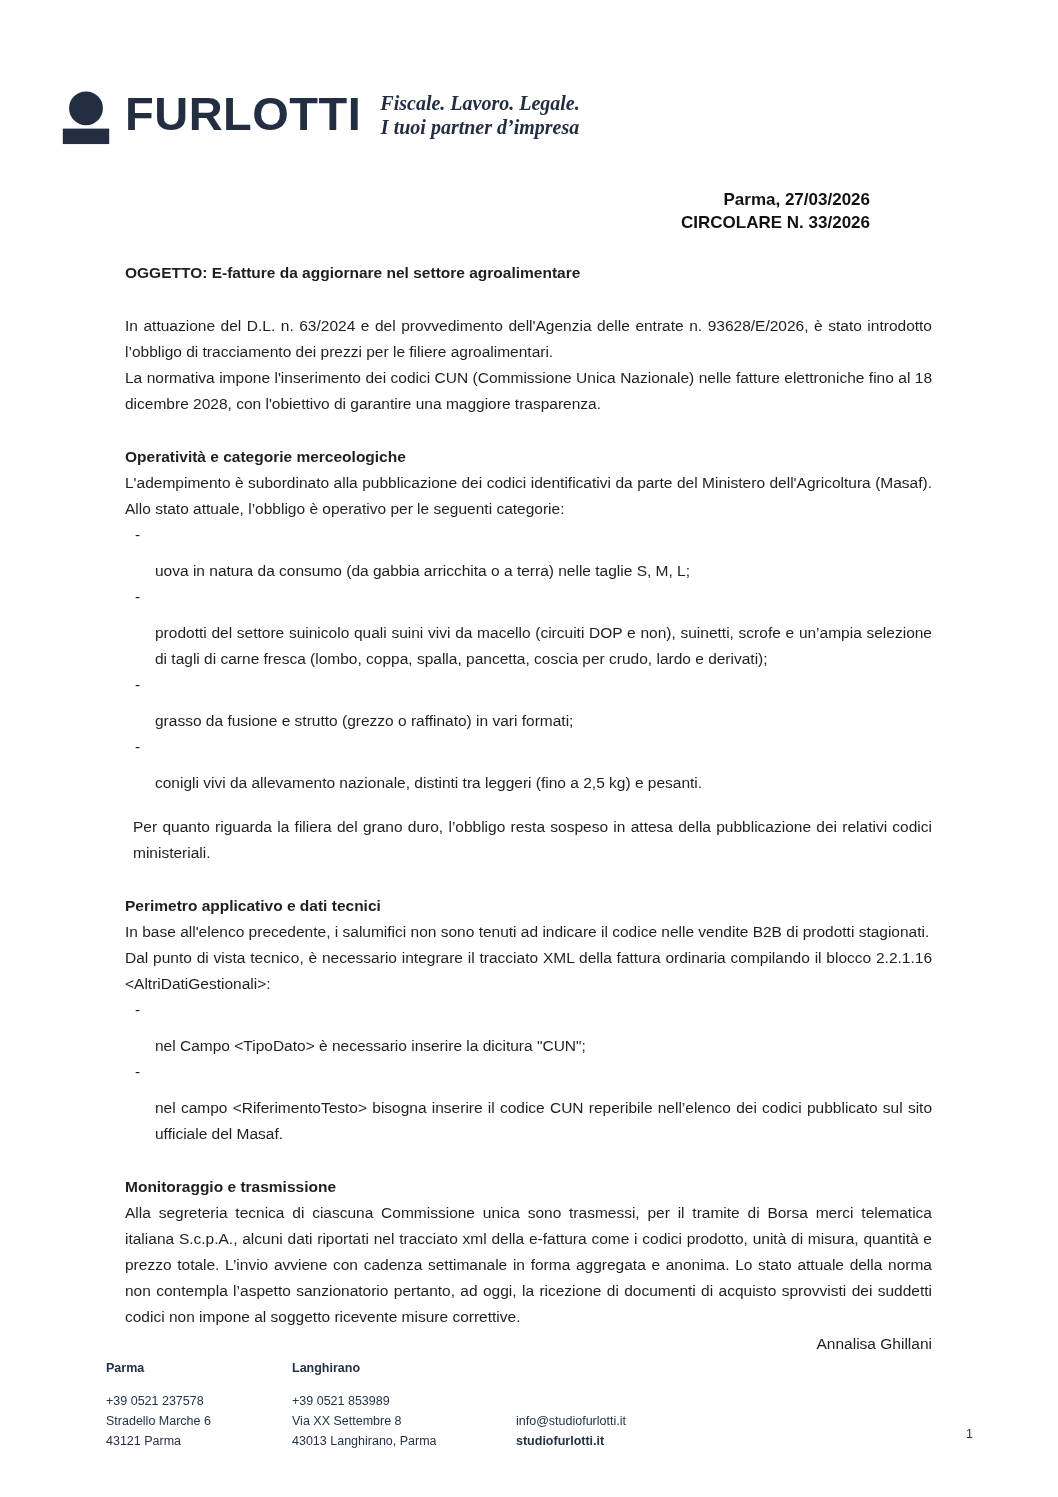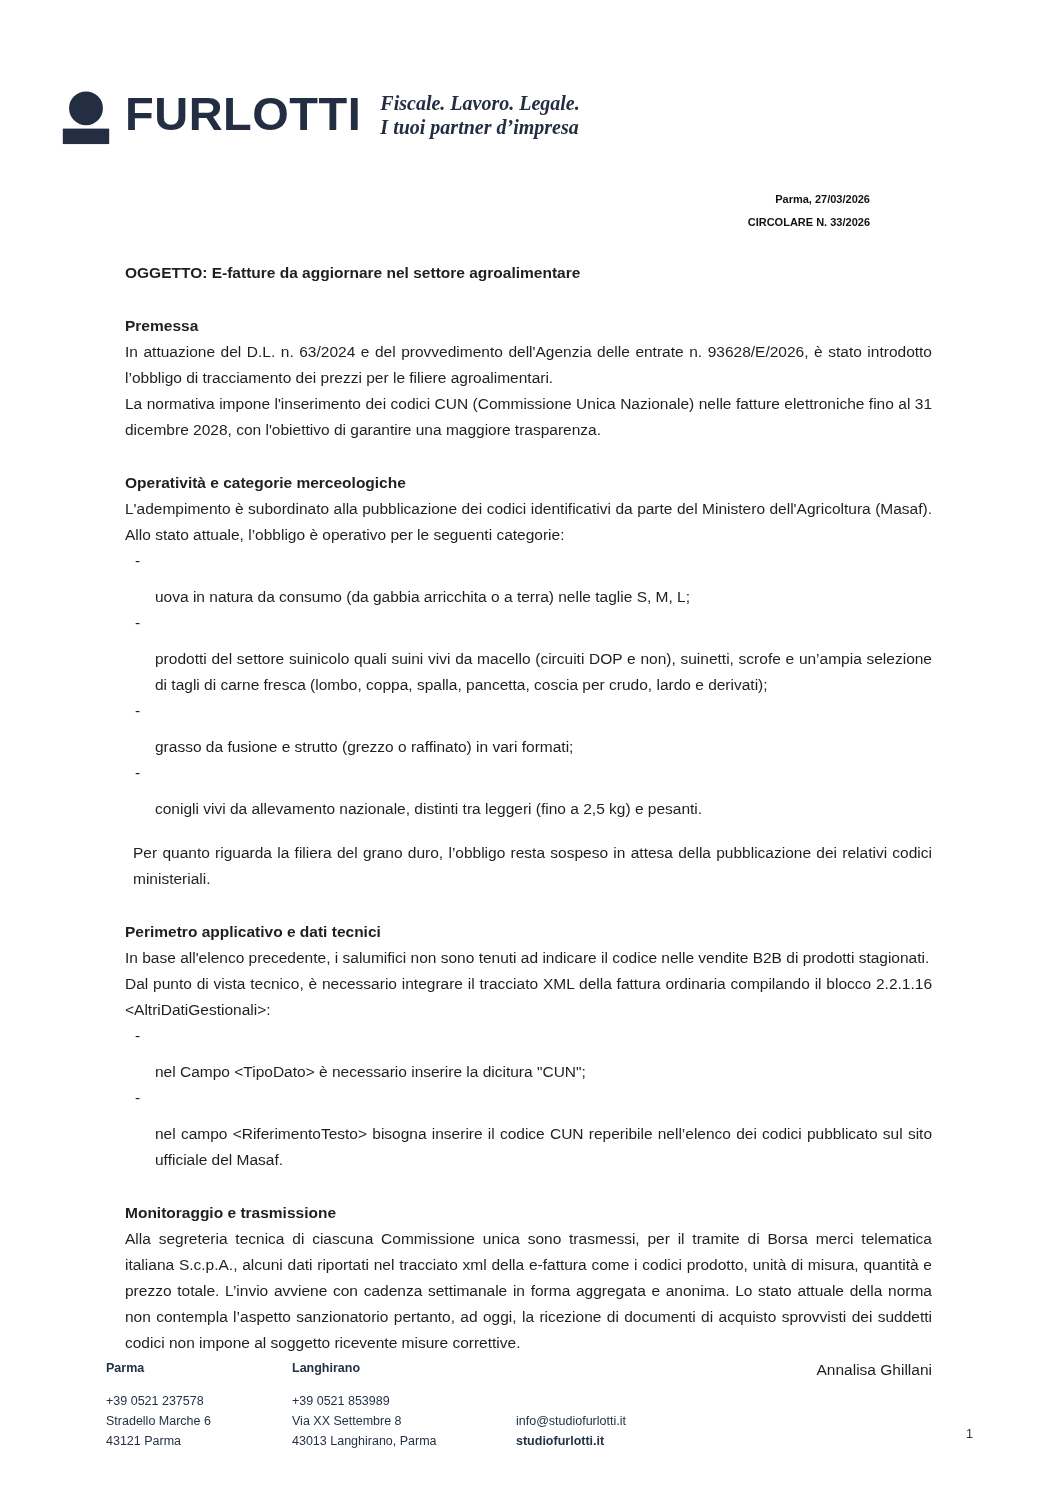--- a/index.html
+++ b/index.html
@@ -20,26 +20,27 @@
     font-size:47px;line-height:56px;
     font-weight:bold;letter-spacing:0.5px;
     color:#242e42;
   }
   .tagline{
     margin-left:19px;margin-top:5px;
     font-family:"Liberation Serif","DejaVu Serif",serif;
     font-style:italic;font-weight:bold;
     font-size:20px;line-height:24px;
     color:#242e42;
+    text-align:center;
   }
   
   .date-block{
     position:absolute;right:126px;top:188px;
     text-align:right;font-weight:bold;
-    font-size:11px;line-height:23px;color:#111;
+    font-size:17px;line-height:23px;color:#111;
   }
   
   .content{position:absolute;left:125px;top:260px;width:807px;}
   .content p{margin:0;text-align:justify;}
   .subject{font-weight:bold;text-align:left !important;}
   .sec{margin-top:27px;}
   .sec-title{font-weight:bold;}
   ul.dash{list-style:none;margin:0;padding:0;}
   ul.dash li{display:flex;}
   ul.dash .marker{flex:0 0 30px;padding-left:10px;box-sizing:border-box;}
@@ -81,23 +82,22 @@
   <div class="date-block">
     <div>Parma, 27/03/2026</div>
     <div>CIRCOLARE N. 33/2026</div>
   </div>
 
   <div class="content">
 
     <p class="subject">OGGETTO: E-fatture da aggiornare nel settore agroalimentare</p>
 
     <div class="sec">
-      <div class="sec-title">Premessa</div>
       <p>In attuazione del D.L. n. 63/2024 e del provvedimento dell'Agenzia delle entrate n. 93628/E/2026, è stato introdotto l’obbligo di tracciamento dei prezzi per le filiere agroalimentari.</p>
-      <p>La normativa impone l'inserimento dei codici CUN (Commissione Unica Nazionale) nelle fatture elettroniche fino al 31 dicembre 2028, con l'obiettivo di garantire una maggiore trasparenza.</p>
+      <p>La normativa impone l'inserimento dei codici CUN (Commissione Unica Nazionale) nelle fatture elettroniche fino al 18 dicembre 2028, con l'obiettivo di garantire una maggiore trasparenza.</p>
     </div>
 
     <div class="sec">
       <div class="sec-title">Operatività e categorie merceologiche</div>
       <p>L'adempimento è subordinato alla pubblicazione dei codici identificativi da parte del Ministero dell'Agricoltura (Masaf). Allo stato attuale, l’obbligo è operativo per le seguenti categorie:</p>
       <ul class="dash">
         <li>
           <span class="marker">-</span>
           <span class="txt">uova in natura da consumo (da gabbia arricchita o a terra) nelle taglie S, M, L;</span>
         </li>

